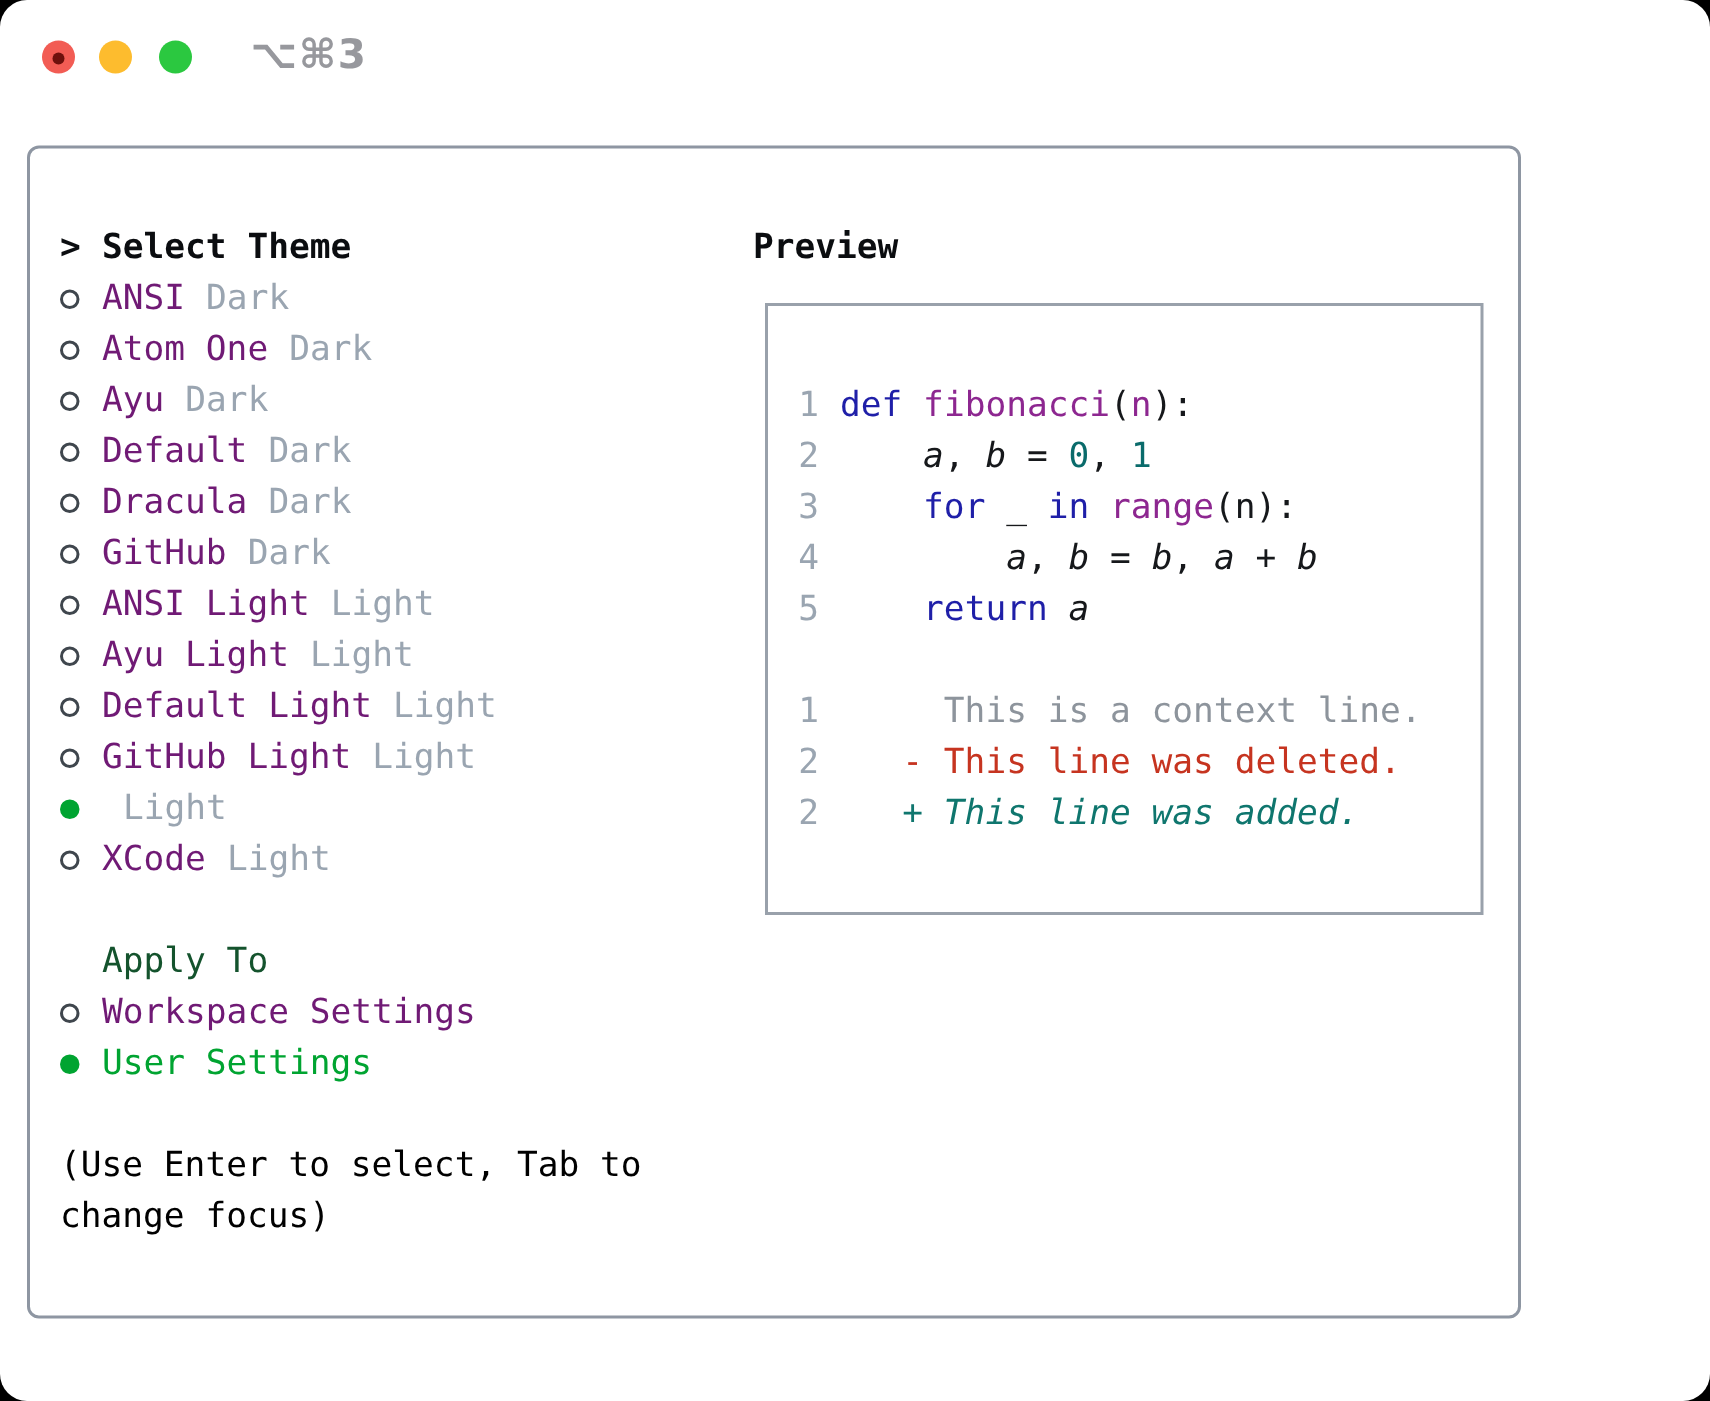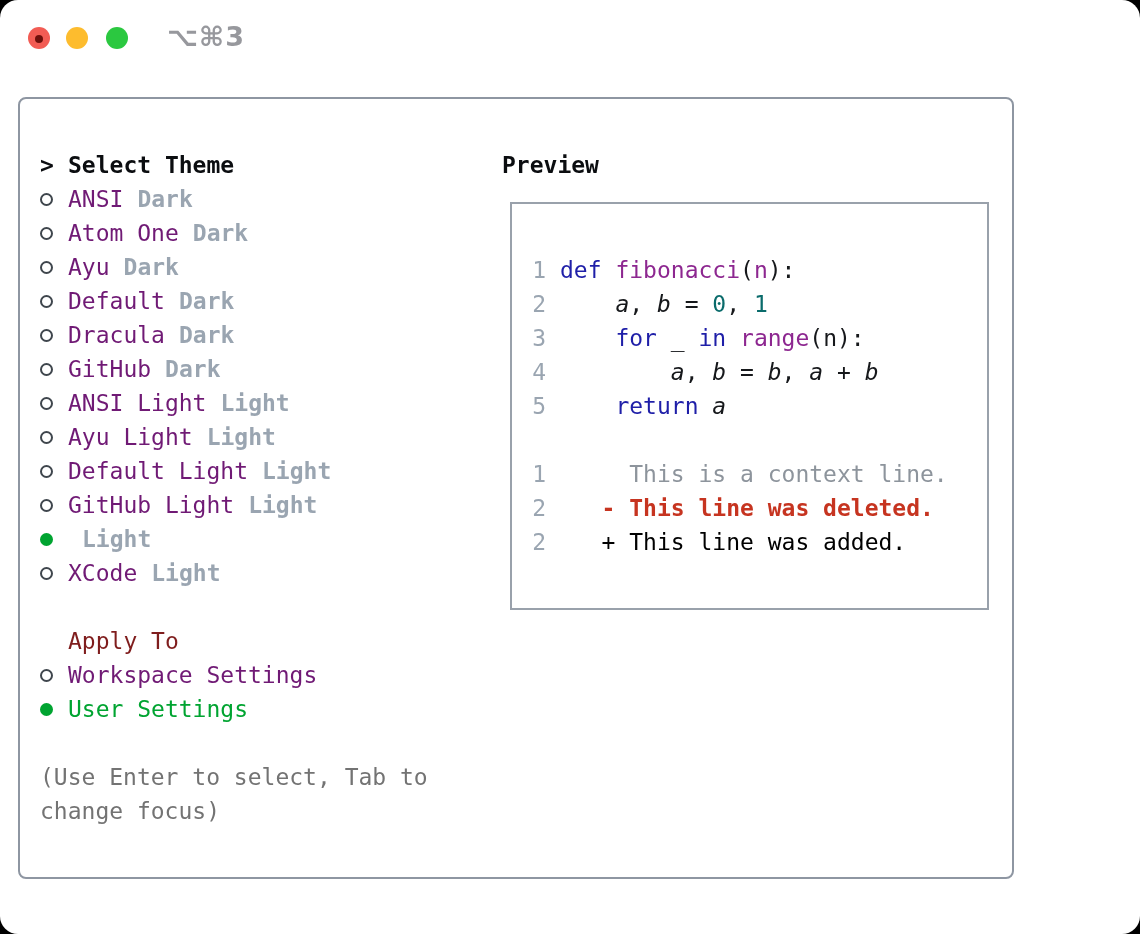--- a/index.html
+++ b/index.html
@@ -20,41 +20,41 @@
   
   .left-col{position:absolute;left:20px;top:49px;width:450px;}
   .row{height:34px;display:flex;align-items:center;font-size:23px;line-height:34px;white-space:pre;}
   .marker{width:28px;flex:none;display:flex;align-items:center;}
   .prompt{font-weight:bold;color:#0b0d10;}
   .htitle{font-weight:bold;color:#0b0d10;}
   .radio{width:13px;height:13px;border:2px solid #3f464d;border-radius:50%;box-sizing:border-box;}
   .radio.selected{background:#00a431;border-color:#00a431;}
   .name{color:#701a75;}
   .name.sel{color:#00a431;}
-  .variant{color:#9aa5b1;margin-left:14px;font-weight:bold;}
+  .variant{color:#9aa5b1;margin-left:14px;}
   .spacer{height:34px;}
-  .apply-title{color:#7f1d1d;text-align:right;}
-  .help{margin-top:34px;width:420px;color:#737373;font-size:23px;line-height:34px;}
+  .apply-title{color:#14532d;text-align:right;}
+  .help{margin-top:34px;width:420px;color:#000000;font-size:23px;line-height:34px;}
   
   .preview-title{position:absolute;left:482px;top:49px;height:34px;display:flex;align-items:center;
                  font-size:23px;font-weight:bold;color:#0b0d10;}
   .preview-box{position:absolute;left:490px;top:103px;width:479px;height:408px;border:2px solid #99a1ab;
                box-sizing:border-box;background:#fff;padding:49px 0 0 20px;overflow:hidden;}
   .crow{height:34px;display:flex;align-items:center;font-size:23px;line-height:34px;}
   .lnum{width:14px;flex:none;text-align:right;color:#9aa5b1;}
   .ctext{margin:0 0 0 14px;font:inherit;white-space:pre;}
   .seg.k{color:#1f1fa8;margin-top:40px;}
   .seg.f{color:#8d2790;}
   .seg.l{color:#0a6b6b;}
   .seg.v{color:#16181b;font-style:italic;}
   .seg.p{color:#16181b;}
   .diff-block{margin-top:34px;}
   .dtext.context{color:#8d949c;text-align:center;}
-  .dtext.deleted{color:#c63420;font-weight:bold;}
-  .dtext.added{color:#000000;}
+  .dtext.deleted{color:#c63420;}
+  .dtext.added{color:#0f766e;font-style:italic;}
 </style>
 </head>
 <body>
 
 <div class="window">
 
   <div class="titlebar">
     <span class="tl red">
       <span class="tl-dot"></span>
     </span>

